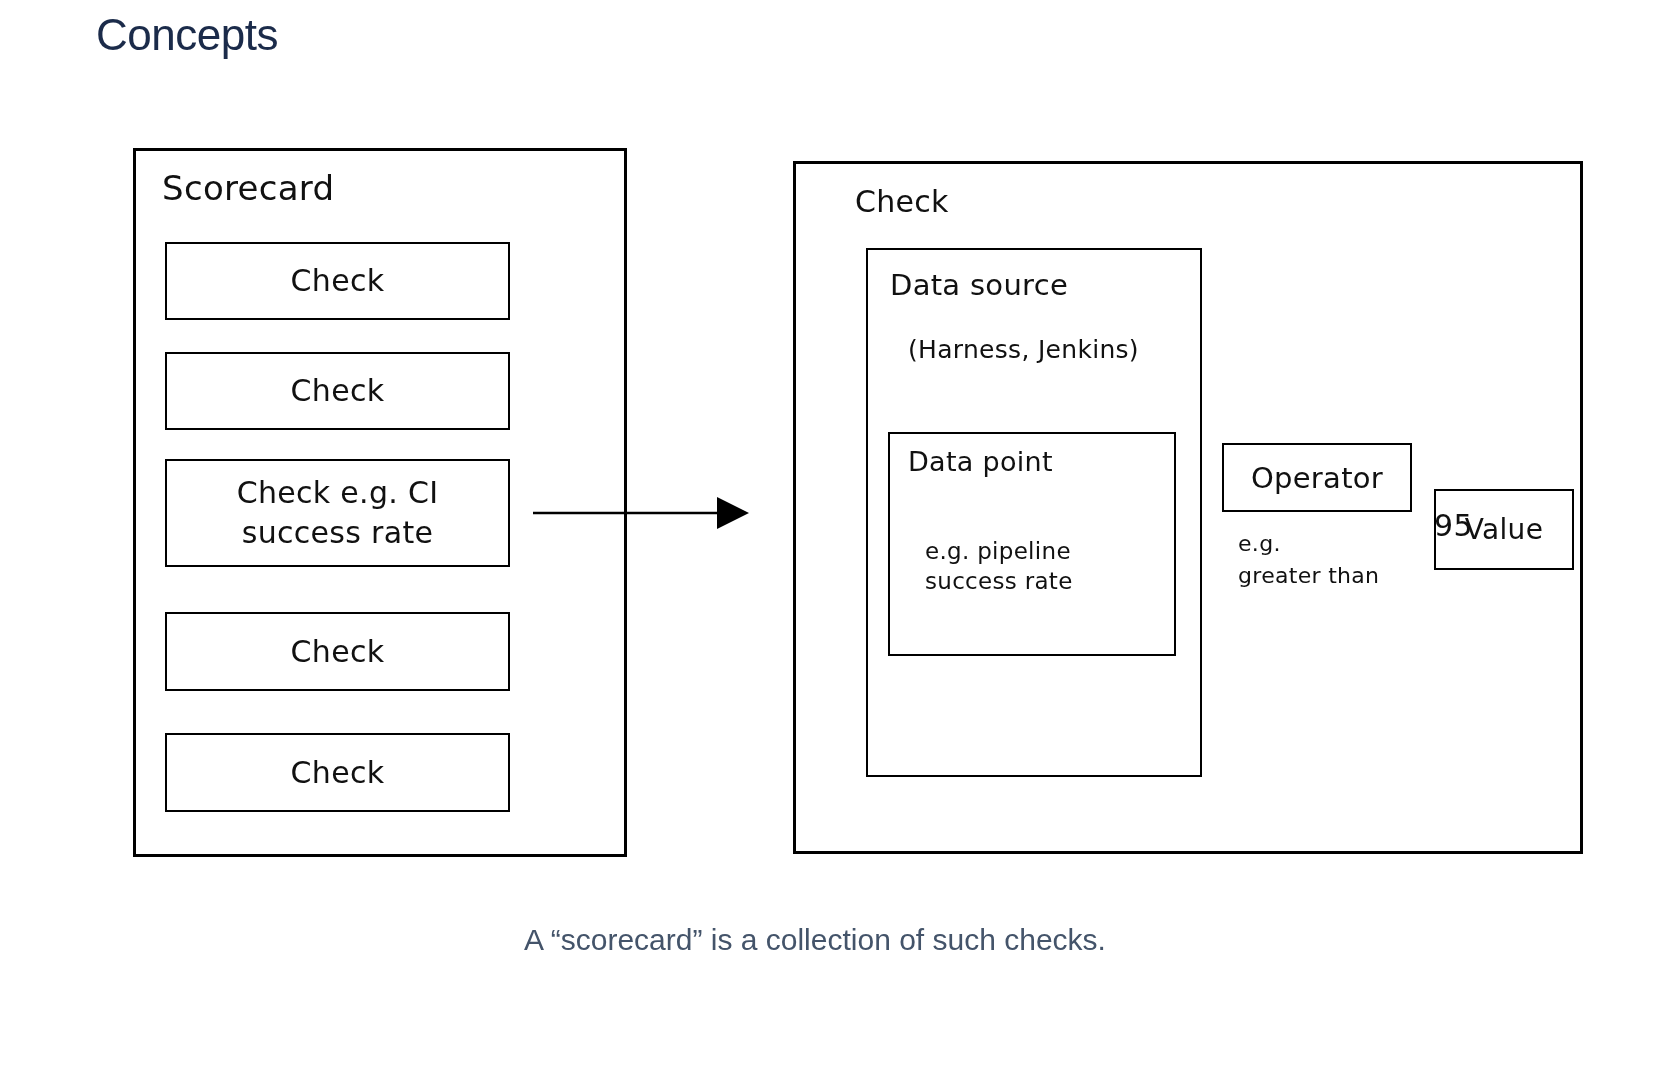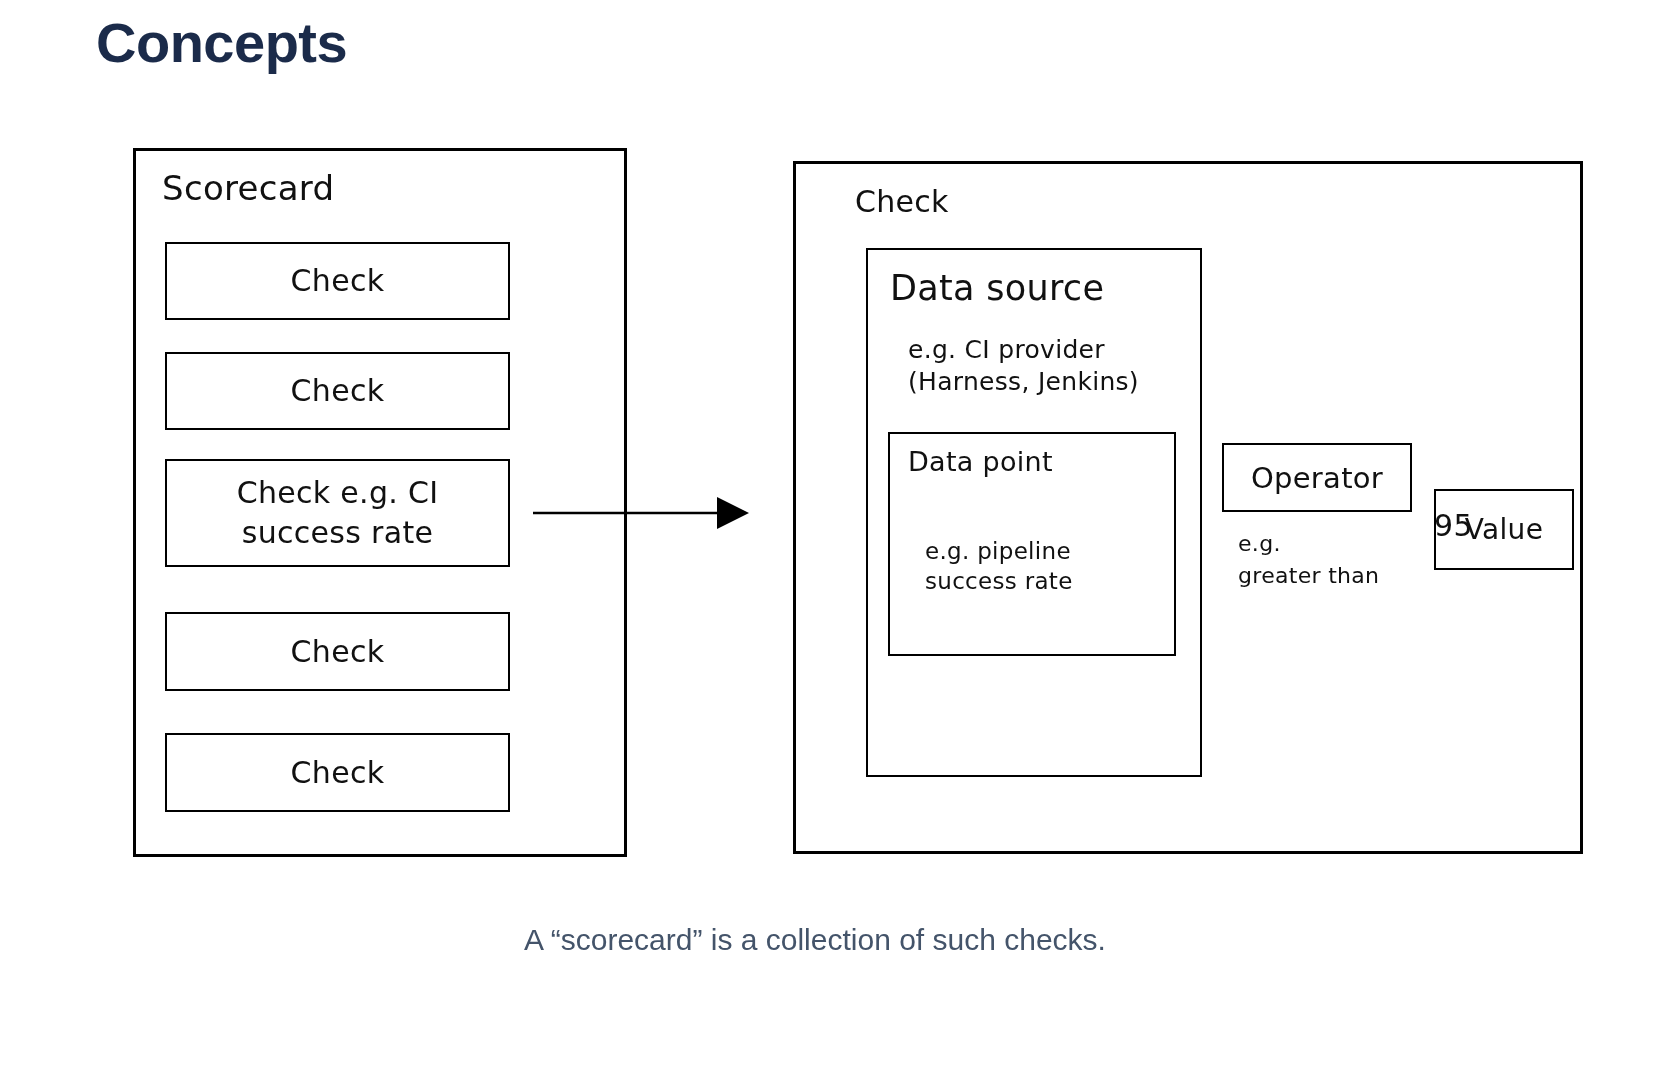--- a/index.html
+++ b/index.html
@@ -8,21 +8,21 @@
     background: #ffffff;
     position: relative;
     overflow: hidden;
     font-family: "Liberation Sans", sans-serif;
   }
   .abs { position: absolute; }
 
   
   .page-title {
     left: 96px; top: 10px;
-    font-size: 56px; font-weight: 700;
+    font-size: 44px; font-weight: 400;
     color: #1b2b4a;
     letter-spacing: -0.5px;
   }
 
   
   .hand { font-family: "DejaVu Sans", sans-serif; color: #111111; letter-spacing: 0.3px; }
 
   .box { position: absolute; border: 2px solid #000000; background: #ffffff; box-sizing: border-box; }
   .box-thick { border-width: 3px; }
 
@@ -44,21 +44,21 @@
   .check-5 { top: 733px; height: 79px; }
 
   
   .arrow-svg { left: 528px; top: 494px; }
 
   
   .check-detail-box { left: 793px; top: 161px; width: 790px; height: 693px; }
   .check-detail-label { left: 855px; top: 184px; font-size: 30px; }
 
   .data-source-box { left: 866px; top: 248px; width: 336px; height: 529px; }
-  .data-source-label { left: 890px; top: 268px; font-size: 35px; }
+  .data-source-label { left: 890px; top: 268px; font-size: 29px; }
   .data-source-example { left: 908px; top: 334px; font-size: 25px; line-height: 32px; }
 
   .data-point-box { left: 888px; top: 432px; width: 288px; height: 224px; }
   .data-point-label { left: 908px; top: 446px; font-size: 27px; }
   .data-point-example { left: 925px; top: 536px; font-size: 23px; line-height: 30px; }
 
   .operator-box {
     left: 1222px; top: 443px; width: 190px; height: 69px;
     display: flex; align-items: center; justify-content: center;
     font-size: 29px;
@@ -100,21 +100,20 @@
   <line x1="5" y1="19" x2="190" y2="19" stroke="#000000" stroke-width="2.5"></line>
   <polygon points="189,3 189,35 221,19" fill="#000000"></polygon>
 </svg>
 
 <div class="box box-thick check-detail-box"></div>
 <div class="abs hand check-detail-label">Check</div>
 
 <div class="box data-source-box"></div>
 <div class="abs hand data-source-label">Data source</div>
 <div class="abs hand data-source-example">
-  <div>e.g. CI provider</div>
   <div>(Harness, Jenkins)</div>
 </div>
 
 <div class="box data-point-box"></div>
 <div class="abs hand data-point-label">Data point</div>
 <div class="abs hand data-point-example">
   <div>e.g. pipeline</div>
   <div>success rate</div>
 </div>
 

